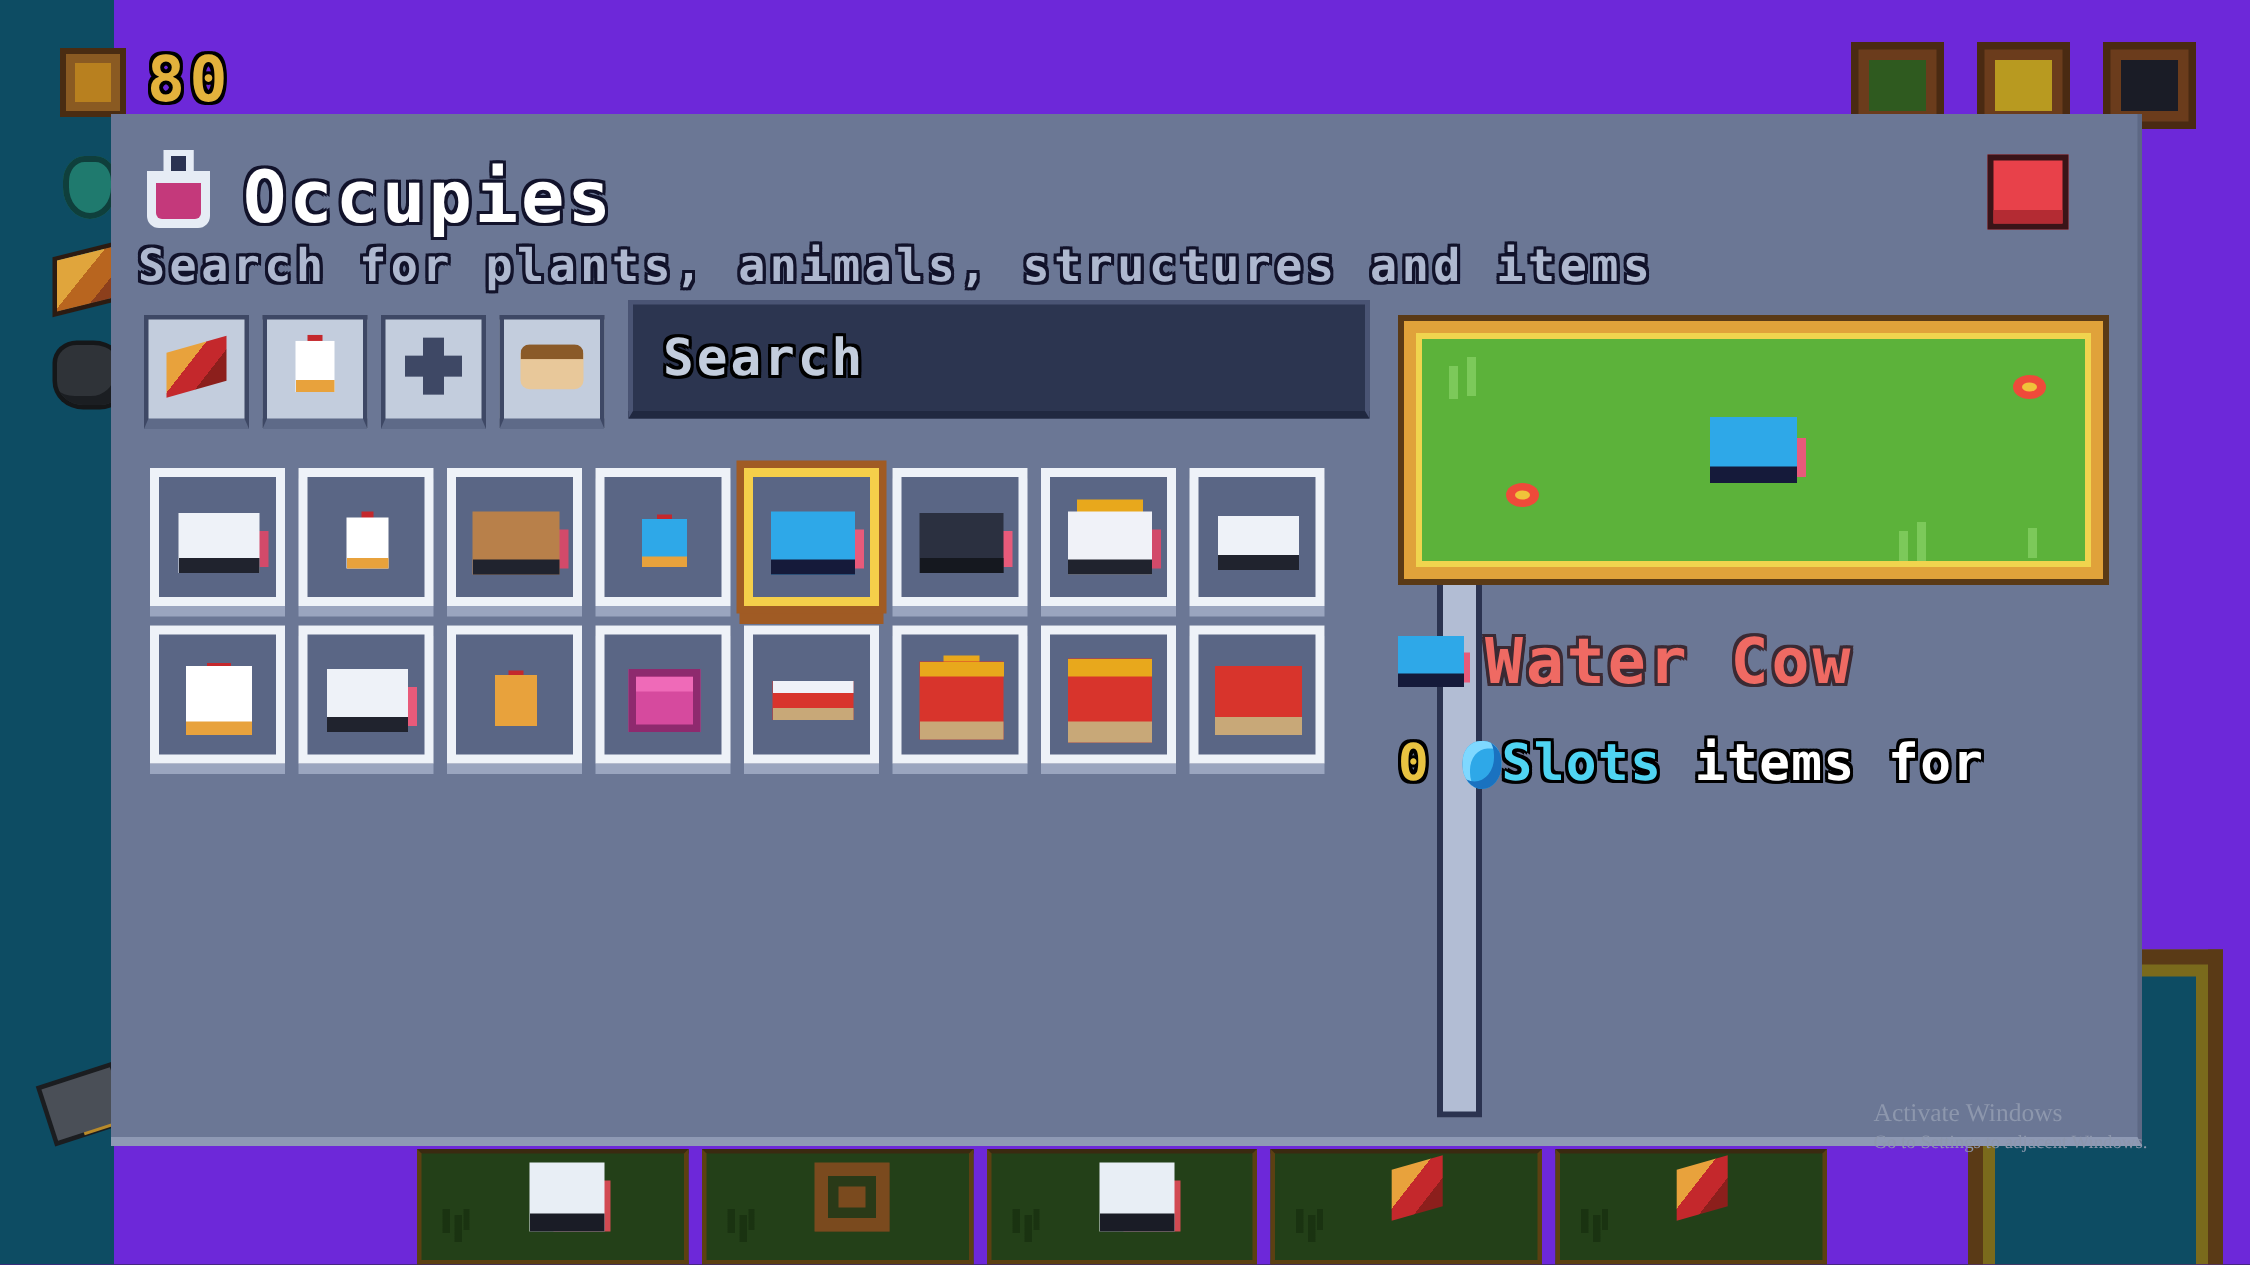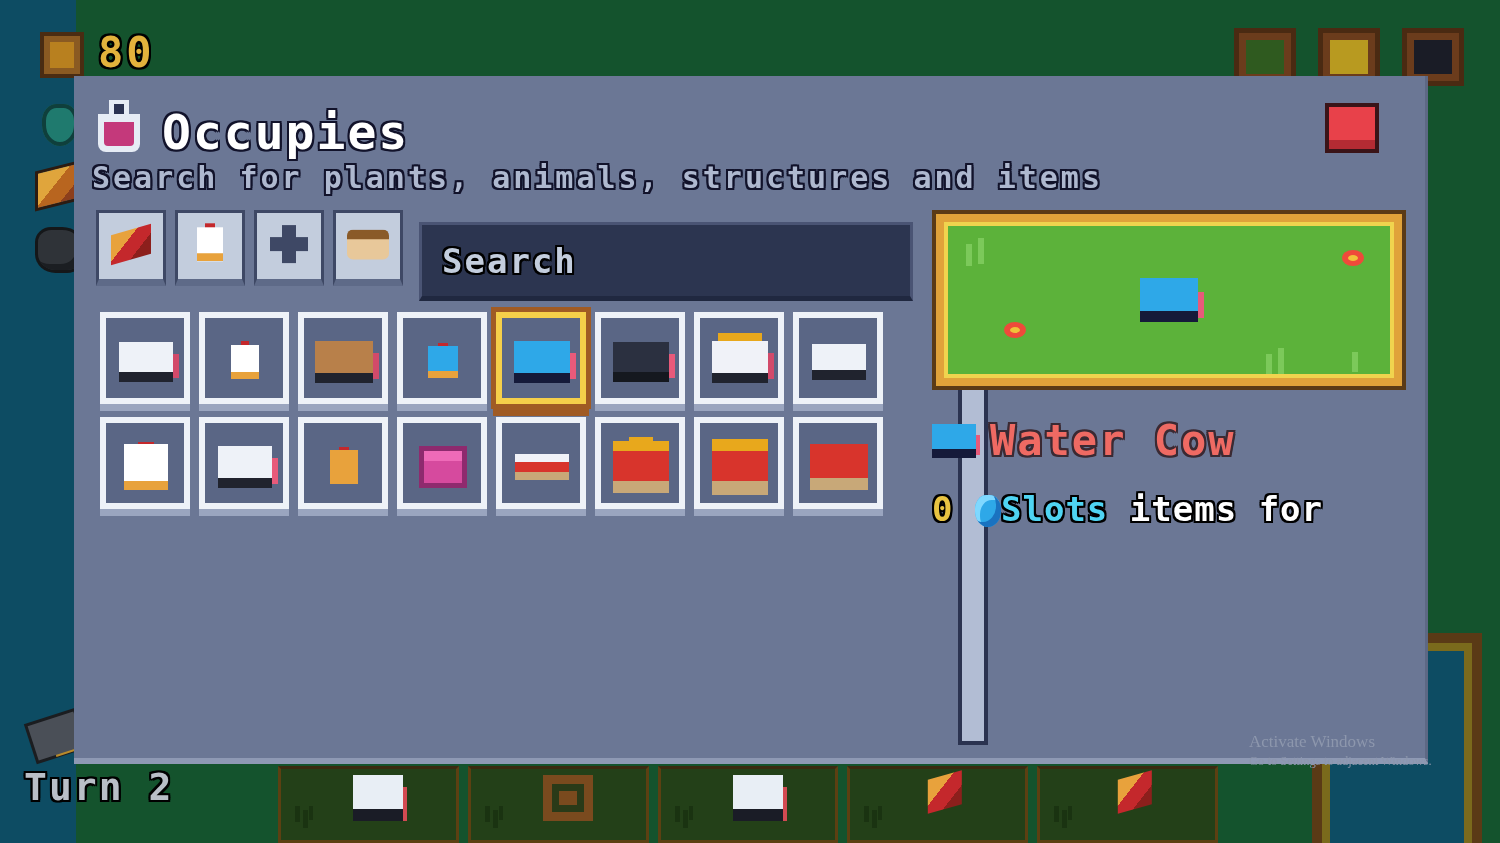--- a/index.html
+++ b/index.html
@@ -4,21 +4,21 @@
 <title>Discover</title>
 <style>
   * { box-sizing: border-box; margin:0; padding:0; }
   html,body{ background:#0a0a0a; }
   body{
     font-family:"DejaVu Sans Mono", monospace;
     width:1500px; height:843px; overflow:hidden; position:relative;
   }
   #screen{
     position:absolute; left:0; top:0; width:1500px; height:843px;
-    background:#14532d; overflow:hidden;
+    background:#6d28d9; overflow:hidden;
     image-rendering: pixelated;
     padding-left: 32px;
   }
   
   .px{
     font-family:"DejaVu Sans Mono", monospace;
     font-weight:bold;
     letter-spacing:1px;
     -webkit-font-smoothing:none;
   }
@@ -148,21 +148,21 @@
   
   .filters{ position:absolute; left:22px; top:134px; display:flex; gap:9px; }
   .filter-btn{
     width:70px; height:76px; background:#c3cddd; border:3px solid #3e4865;
     border-bottom:7px solid #5e6a88; position:relative; cursor:pointer;
   }
   .filter-btn .ic{ position:absolute; left:50%; top:50%; transform:translate(-50%,-55%); }
 
   
   .searchbox{
-    position:absolute; left:345px; top:146px; width:494px; height:79px;
+    position:absolute; left:345px; top:124px; width:494px; height:79px;
     background:#2c3550; border:3px solid #4a5474;
     border-bottom:5px solid #202840;
   }
   .searchbox .ph{
     position:absolute; left:20px; top:50%; transform:translateY(-50%);
     font-size:34px; color:#c3cddd; letter-spacing:2px;
   }
 
   
   .grid{
@@ -238,21 +238,20 @@
   <div class="bg-left-rail"></div>
 
   <div class="crate-icon"></div>
   <div class="hud-count px outline-blk">80</div>
 
   <div class="res-drop"></div>
   <div class="res-wheat"></div>
   <div class="res-coal"></div>
   <div class="res-tool"></div>
 
-  <div class="turn-label px outline-blk">Turn 2</div>
 
   <div class="tr-btn" style="left:1234px">
     <div class="inner" style="background:#2f5a1f"></div>
   </div>
   <div class="tr-btn" style="left:1318px">
     <div class="inner" style="background:#b89a20"></div>
   </div>
   <div class="tr-btn" style="left:1402px">
     <div class="inner" style="background:#1a1c26"></div>
   </div>

